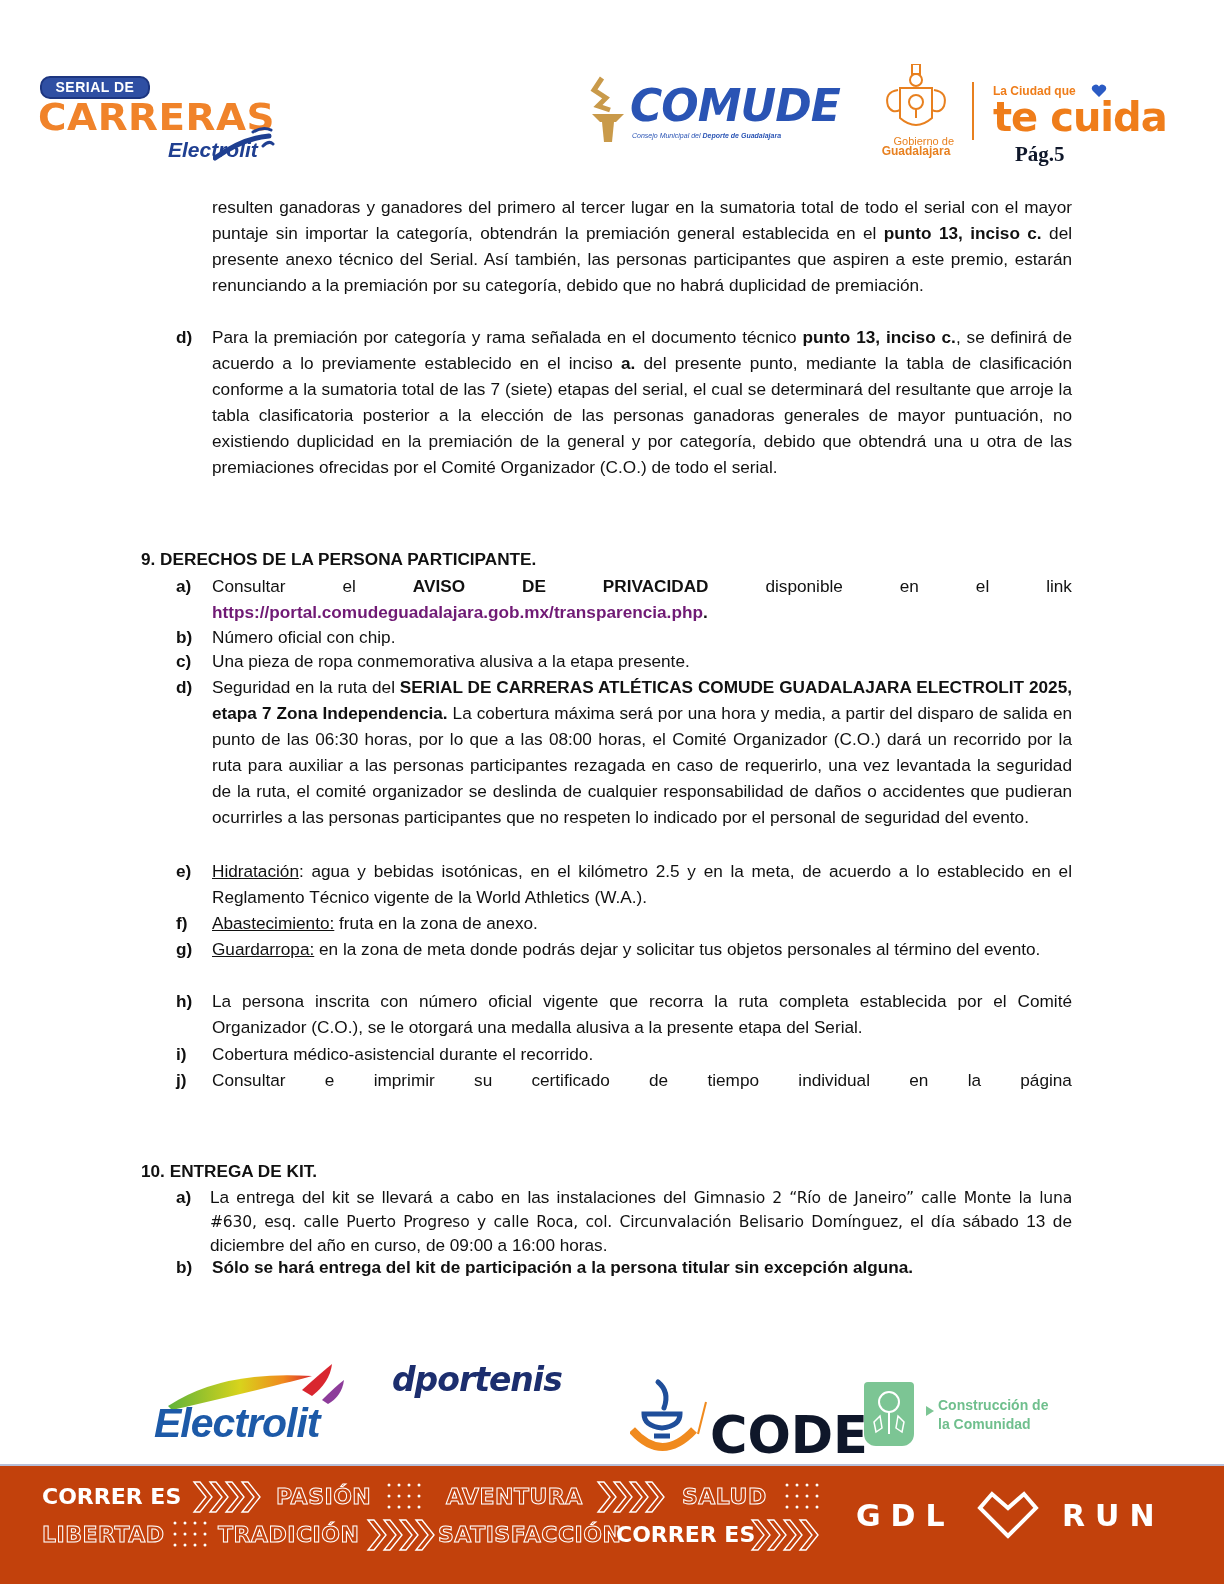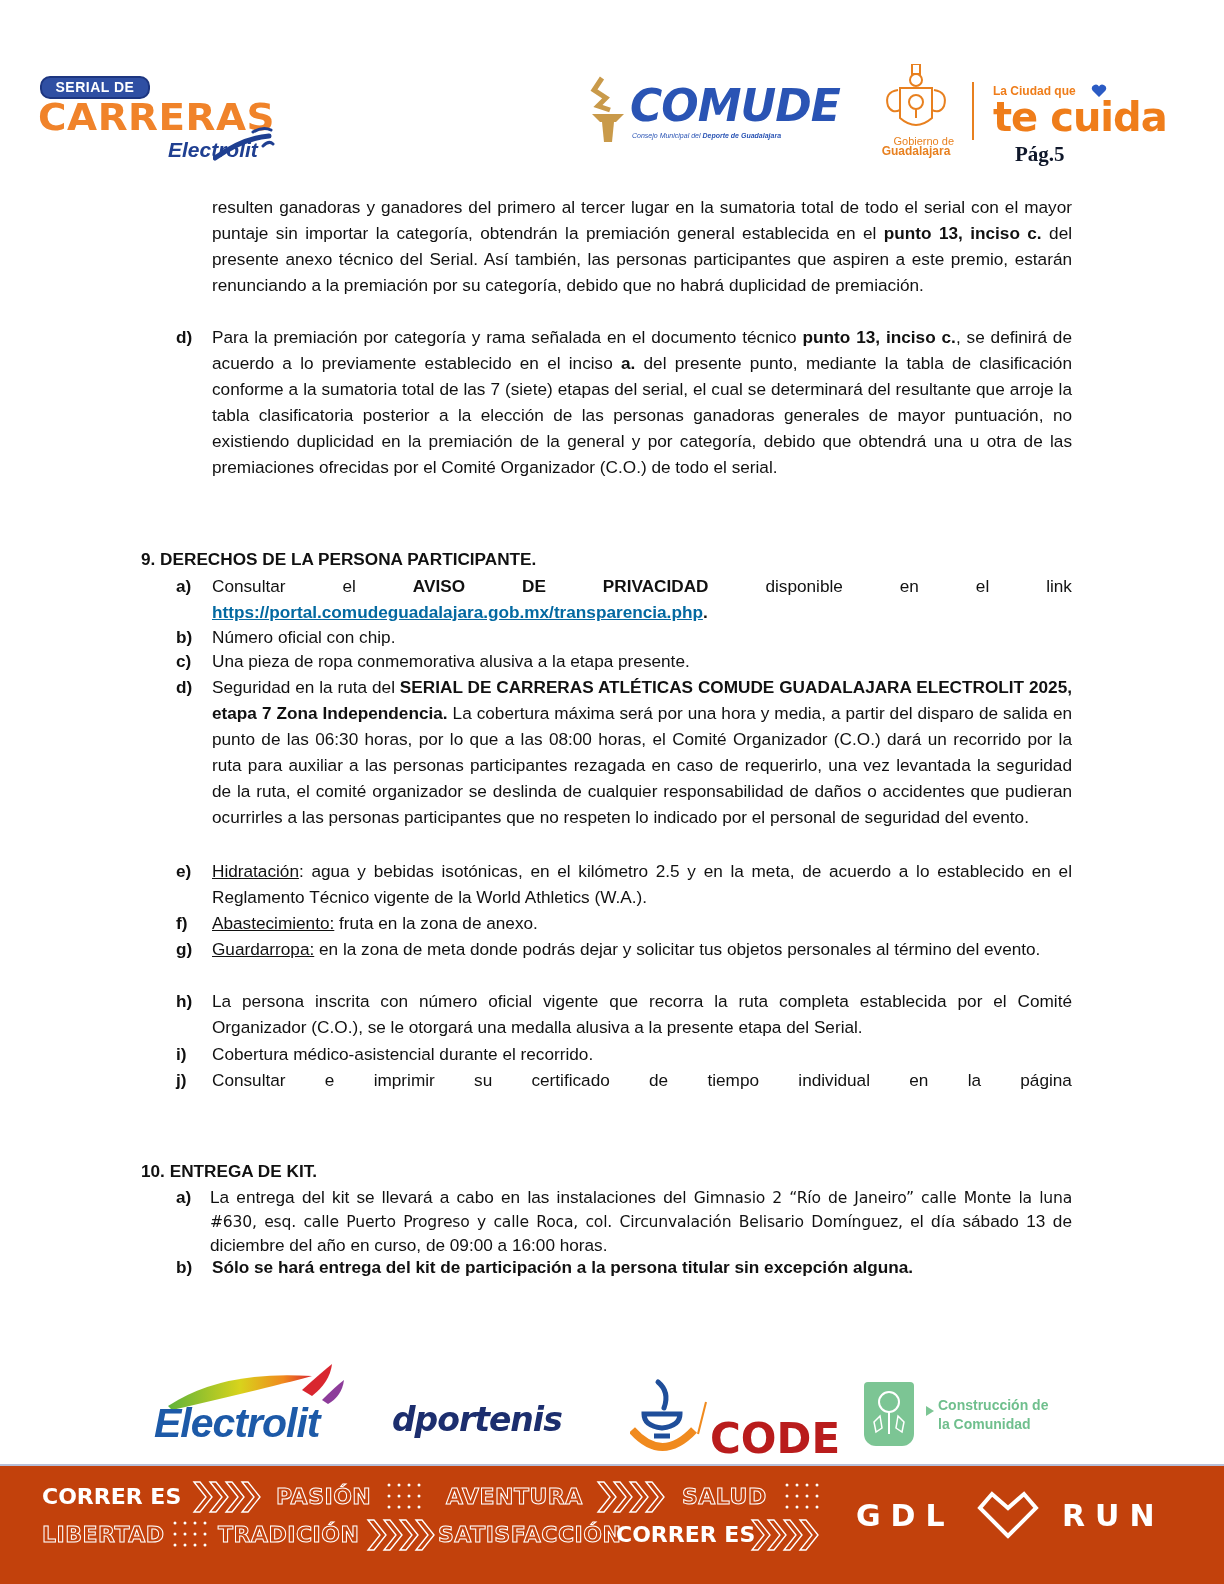--- a/index.html
+++ b/index.html
@@ -34,32 +34,32 @@
                font-family: "DejaVu Sans", sans-serif; letter-spacing: -1px; }
   .cuida-heart { position: absolute; left: 98px; top: 0; }
   .page-num { left: 1015px; top: 142px; font-family: "Liberation Serif", serif; font-weight: bold; font-size: 21px; color: #0f172a; }
   .p { position: absolute; font-size: 17.2px; line-height: 26px; text-align: justify; text-align-last: left; }
   .item { position: absolute; left: 176px; width: 896px; }
   .marker { position: absolute; left: 0; top: 0; font-weight: bold; font-size: 17.2px; line-height: 26px; }
   .item .body { position: absolute; left: 36px; width: 860px; font-size: 17.2px; line-height: 26px; text-align: justify; }
   .item .body.tight { line-height: 23px; }
   .heading { position: absolute; left: 141px; font-weight: bold; font-size: 17.2px; line-height: 22px; }
   .u { text-decoration: underline; }
-  .link-bold { color: #0369a1; font-weight: bold; text-decoration: underline; }
+  .link-bold { color: #701a75; font-weight: bold; }
   .link { color: #1f5fbf; text-decoration: underline; }
   .spread { display: flex; justify-content: space-between; width: 860px; }
   .alt-font { font-family: "DejaVu Sans", sans-serif; font-size: 15.6px; letter-spacing: -0.2px; }
 
   
   .sponsor { position: absolute; }
   .electrolit-foot { left: 154px; top: 1362px; width: 200px; height: 82px; }
   .electrolit-foot .word { position: absolute; left: 0; top: 38px; font-size: 41px; font-weight: bold; font-style: italic; color: #1d5aa8; letter-spacing: -1px; }
-  .dportenis { left: 392px; top: 1400px; font-size: 33px; font-weight: 900; font-style: italic; color: #1c2e6e; letter-spacing: -1px; font-family: "DejaVu Sans", sans-serif; }
+  .dportenis { left: 392px; top: 1360px; font-size: 33px; font-weight: 900; font-style: italic; color: #1c2e6e; letter-spacing: -1px; font-family: "DejaVu Sans", sans-serif; }
   .code-logo { left: 630px; top: 1378px; width: 200px; height: 78px; }
-  .code-word { position: absolute; left: 80px; top: 36px; font-size: 42px; font-weight: 900; color: #b91c1c; font-family: "DejaVu Sans", sans-serif; }
+  .code-word { position: absolute; left: 80px; top: 28px; font-size: 51px; font-weight: 900; color: #0f172a; font-family: "DejaVu Sans", sans-serif; }
   .construccion { left: 864px; top: 1382px; width: 200px; height: 66px; }
   .constr-badge { position: absolute; left: 0; top: 0; width: 50px; height: 64px; background: #7cc594; border-radius: 4px 4px 12px 12px; }
   .constr-text { position: absolute; left: 74px; top: 14px; font-size: 14px; font-weight: bold; color: #6fbf8d; line-height: 19px; white-space: nowrap; }
 
   .banner { left: 0; top: 1466px; width: 1224px; height: 118px; background: #c2410c; }
   .banner-line { left: 0; top: 1464px; width: 1224px; height: 2px; background: #b7bfd8; }
   .bw { position: absolute; font-family: "DejaVu Sans", sans-serif; font-weight: bold; white-space: nowrap; }
   .solid { color: #ffffff; font-size: 22px; }
   .outline { color: transparent; -webkit-text-stroke: 1px #ffffff; font-size: 22px; letter-spacing: 0.5px; }
   .gdlrun { color: #ffffff; font-size: 30px; letter-spacing: 10px; font-weight: 900; }

